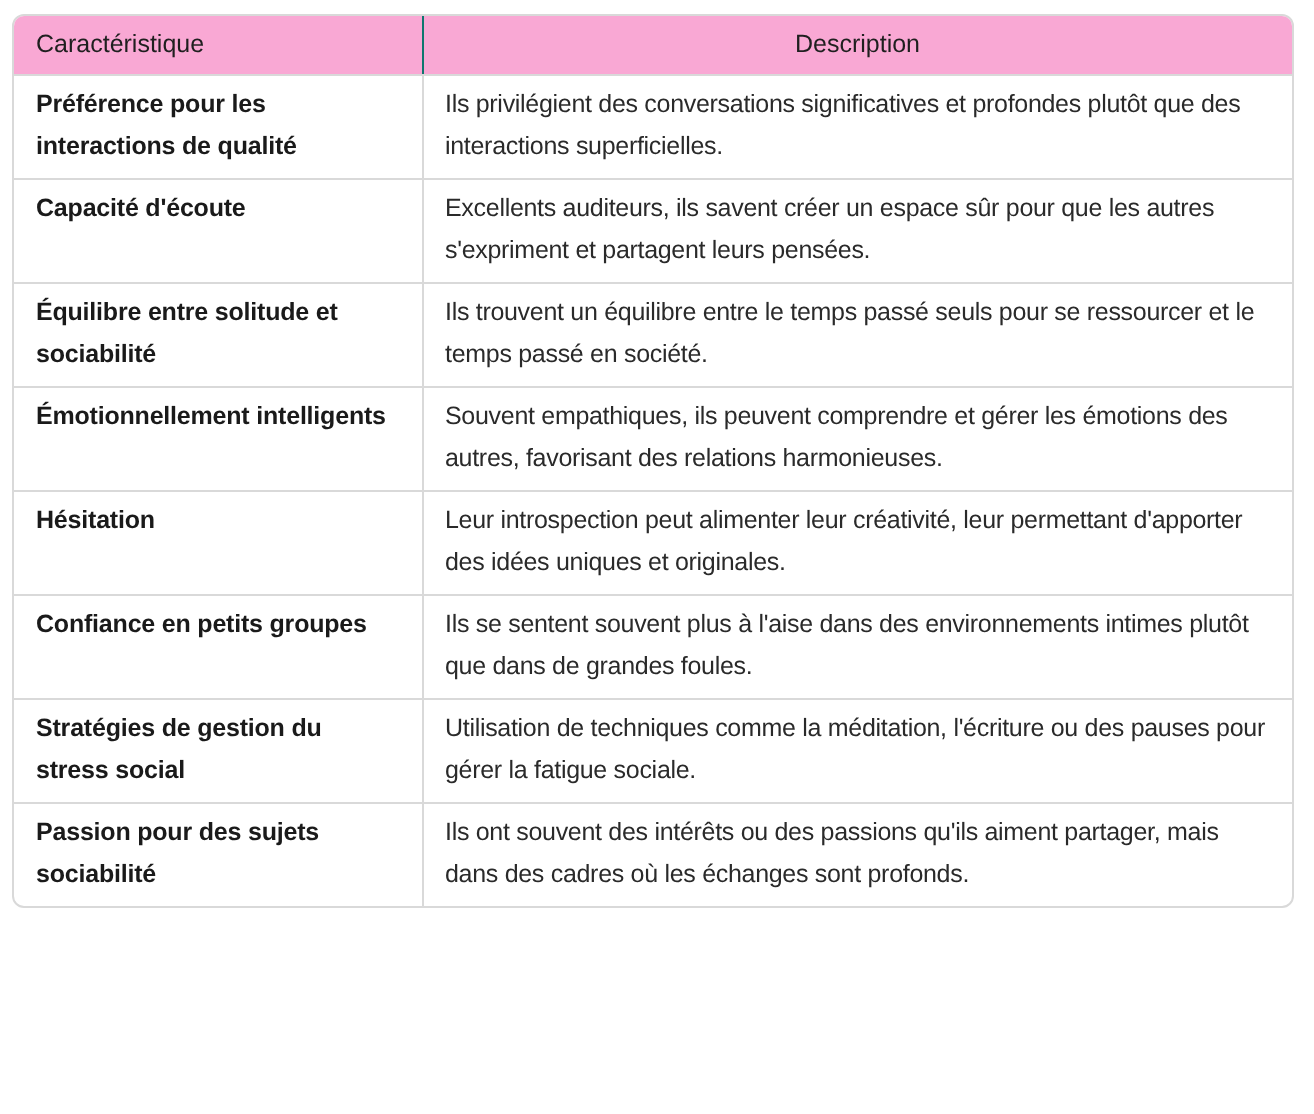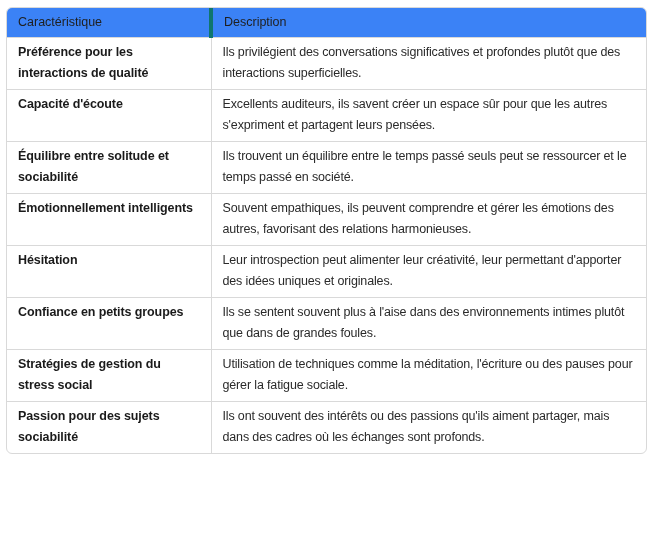--- a/index.html
+++ b/index.html
@@ -27,32 +27,33 @@
     table {
       border-collapse: collapse;
       width: 100%;
       table-layout: fixed;
       font-size: 12.5px;
       line-height: 21px;
     }
     col.c1 { width: 204px; }
     col.c2 { width: auto; }
     thead th {
-      background: #3b82f6;
+      background: #f9a8d4;
       font-weight: normal;
       text-align: left;
       height: 29px;
       padding: 0 11px;
       color: #1f1f1f;
       border-bottom: 1px solid #d9d9d9;
       box-sizing: border-box;
       vertical-align: middle;
     }
     thead th + th {
-      border-left: 4px solid #0f766e;
+      border-left: 1px solid #0f766e;
+      text-align: center;
     }
     tbody td {
       padding: 4px 11px 5px 11px;
       vertical-align: top;
       height: 51px;
       box-sizing: border-box;
       border-top: 1px solid #d9d9d9;
     }
     tbody tr:first-child td { border-top: none; margin-top: 22px; }
     tbody td + td {
@@ -87,21 +88,21 @@
       <tr>
         <td class="feature">Préférence pour les interactions de qualité</td>
         <td class="desc">Ils privilégient des conversations significatives et profondes plutôt que des interactions superficielles.</td>
       </tr>
       <tr>
         <td class="feature">Capacité d'écoute</td>
         <td class="desc">Excellents auditeurs, ils savent créer un espace sûr pour que les autres s'expriment et partagent leurs pensées.</td>
       </tr>
       <tr>
         <td class="feature">Équilibre entre solitude et sociabilité</td>
-        <td class="desc">Ils trouvent un équilibre entre le temps passé seuls peut se ressourcer et le temps passé en société.</td>
+        <td class="desc">Ils trouvent un équilibre entre le temps passé seuls pour se ressourcer et le temps passé en société.</td>
       </tr>
       <tr>
         <td class="feature">Émotionnellement intelligents</td>
         <td class="desc">Souvent empathiques, ils peuvent comprendre et gérer les émotions des autres, favorisant des relations harmonieuses.</td>
       </tr>
       <tr>
         <td class="feature">Hésitation</td>
         <td class="desc">Leur introspection peut alimenter leur créativité, leur permettant d'apporter des idées uniques et originales.</td>
       </tr>
       <tr>

